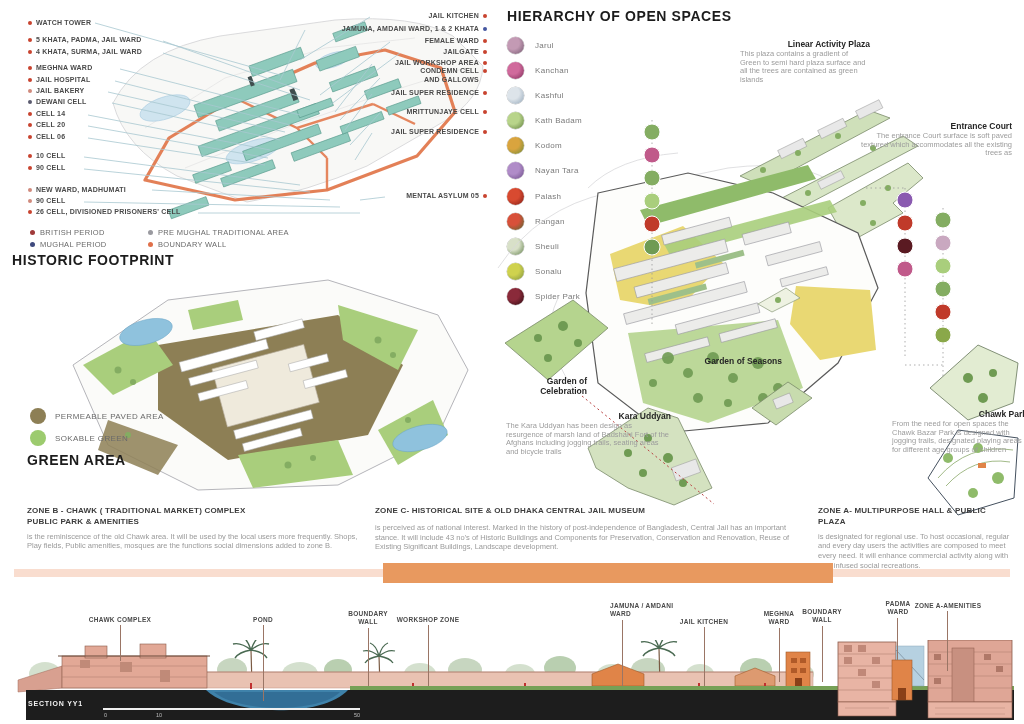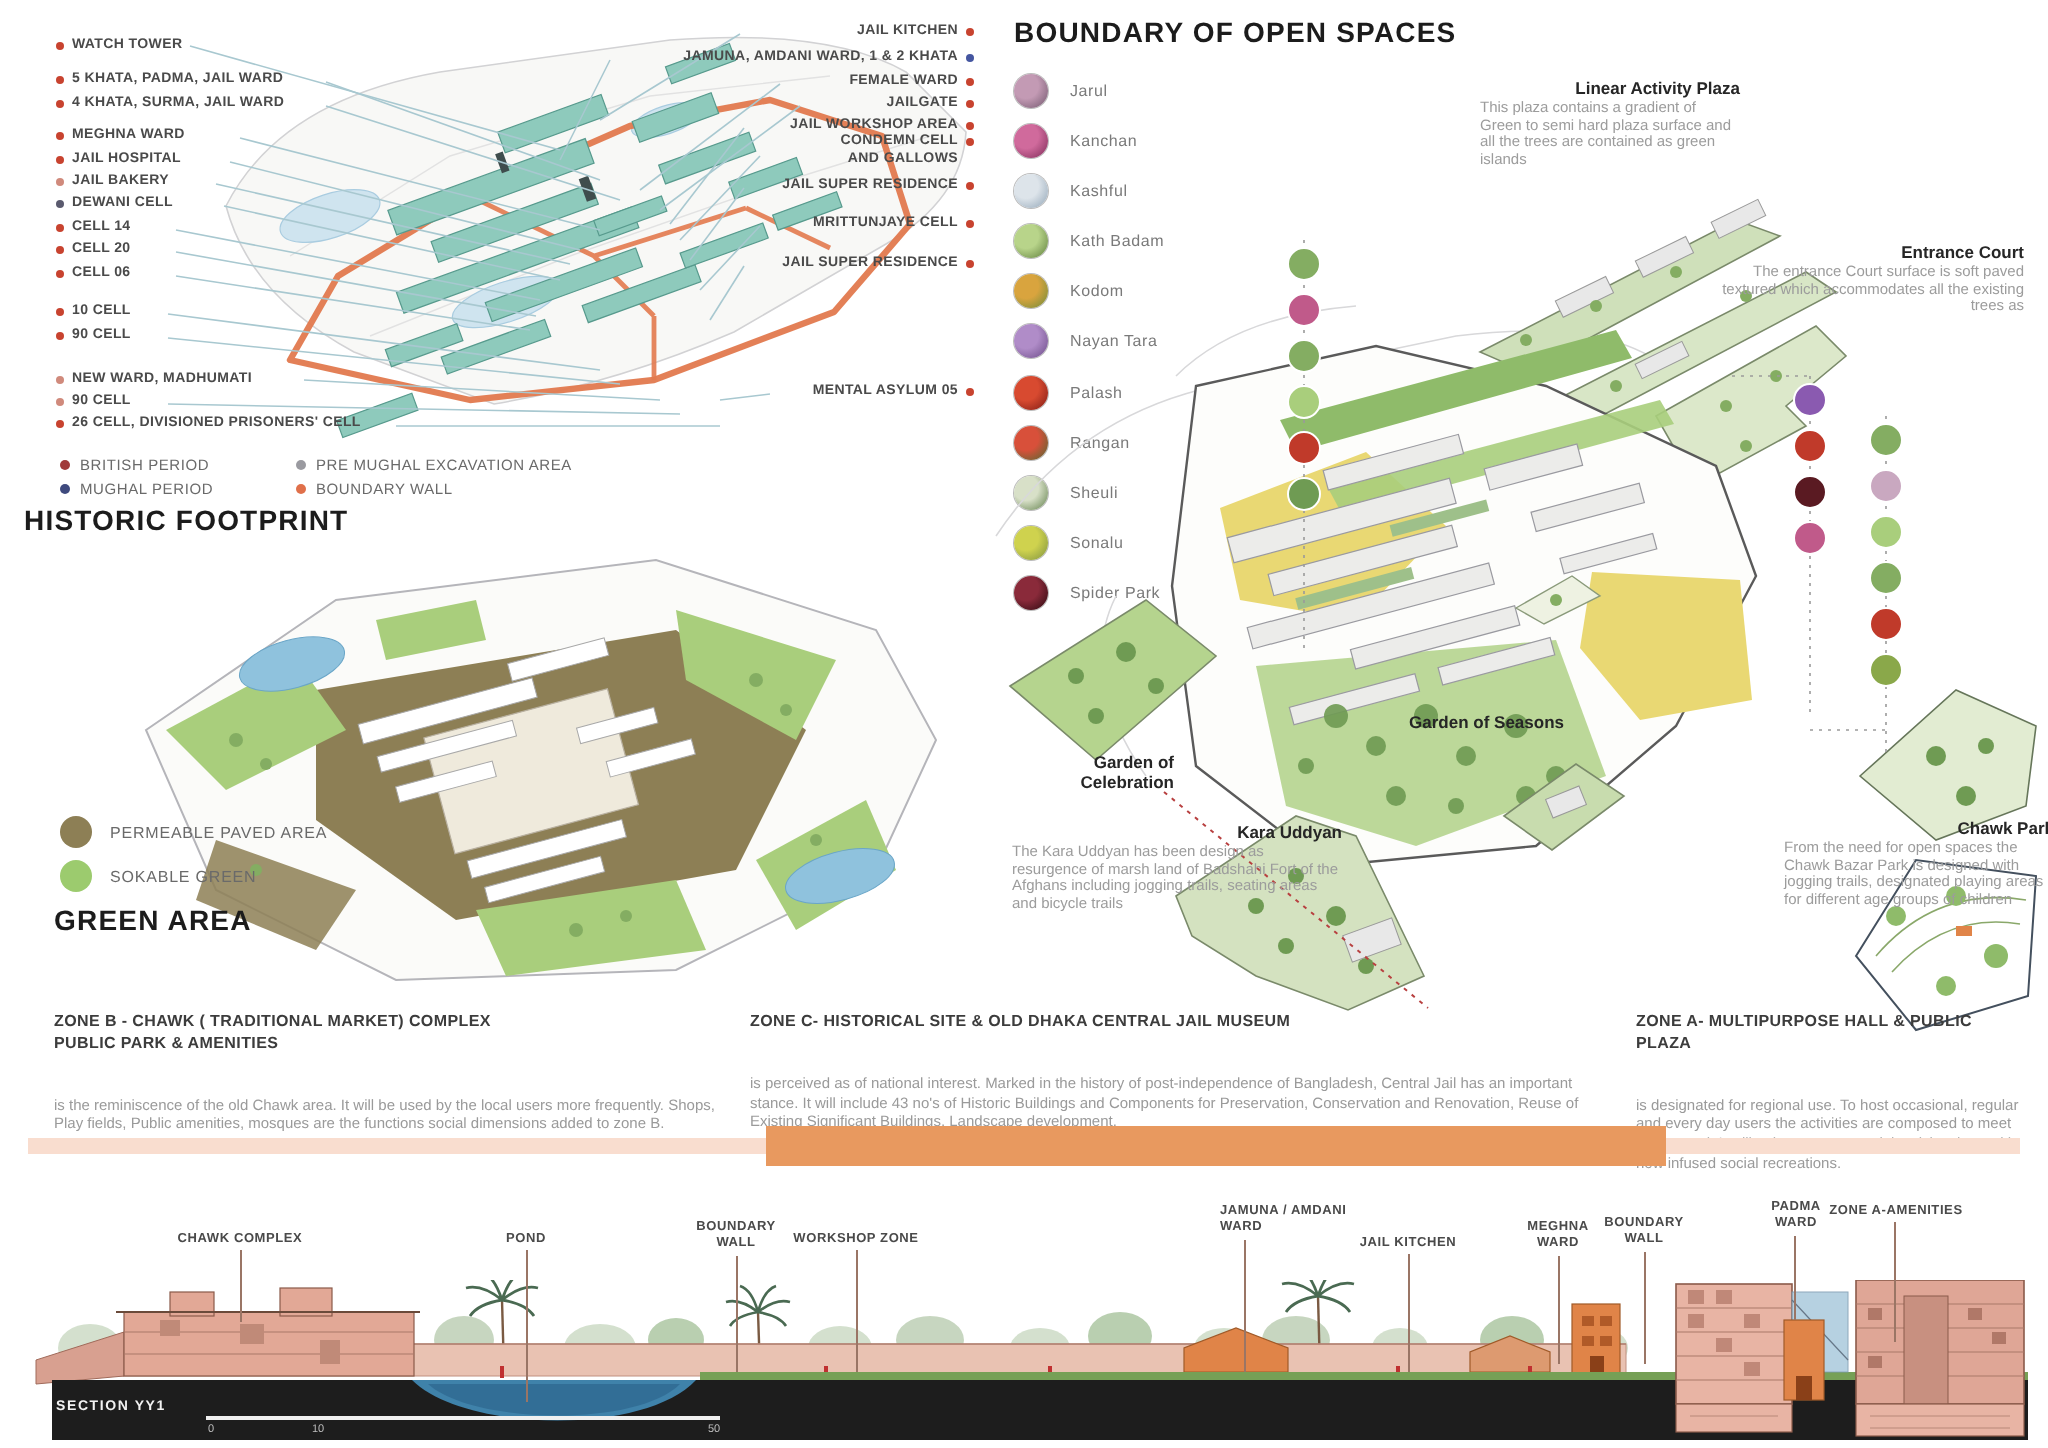--- a/index.html
+++ b/index.html
@@ -19,21 +19,21 @@
              color:#6a6a6a;letter-spacing:.4px;white-space:nowrap;}
   .biglegend .swatch{width:16px;height:16px;border-radius:50%;flex:none;}
   .plant-row{position:absolute;display:flex;align-items:center;gap:11px;}
   .plant-circle{width:17px;height:17px;border-radius:50%;flex:none;box-shadow:0 0 0 .5px #bbb;}
   .plant-name{font-size:8px;color:#7a7a7a;letter-spacing:.3px;white-space:nowrap;}
   .ann{position:absolute;font-size:7.5px;color:#9c9c9c;line-height:1.18;}
   .ann h4{margin:0;font-size:8.5px;color:#262626;line-height:1.15;text-align:right;}
   .ann p{margin:0;}
   .ann.right{text-align:right;}
   .zone{position:absolute;font-size:7.5px;color:#9a9a9a;line-height:1.3;}
-  .zone h3{margin:0 0 20px 0;font-size:8px;color:#3c3c3c;line-height:1.35;letter-spacing:.2px;}
+  .zone h3{margin:0 0 4px 0;font-size:8px;color:#3c3c3c;line-height:1.35;letter-spacing:.2px;}
   .bar{position:absolute;}
   .seclabel{position:absolute;font-size:6.5px;font-weight:bold;color:#4a4a4a;
             letter-spacing:.3px;text-align:center;line-height:1.25;}
   .seclabel.leftalign{text-align:left;}
   .secline{position:absolute;width:1px;background:#9a7565;}
   #section-name{position:absolute;font-size:7px;font-weight:bold;color:#f2f2f2;letter-spacing:.8px;}
   .scaletick{position:absolute;font-size:5.5px;color:#bdbdbd;}
 </style>
 </head>
 <body>
@@ -206,21 +206,21 @@
   <div class="legend-item" style="left:30px;top:228px">
       <span class="dot" style="background-color: rgb(160, 58, 58);"></span>
       <span>BRITISH PERIOD</span>
     </div>
   <div class="legend-item" style="left:30px;top:240px">
       <span class="dot" style="background-color: rgb(63, 74, 126);"></span>
       <span>MUGHAL PERIOD</span>
     </div>
   <div class="legend-item" style="left:148px;top:228px">
       <span class="dot" style="background-color: rgb(154, 154, 160);"></span>
-      <span>PRE MUGHAL EXCAVATION AREA</span>
+      <span>PRE MUGHAL TRADITIONAL AREA</span>
     </div>
   <div class="legend-item" style="left:148px;top:240px">
       <span class="dot" style="background-color: rgb(224, 112, 74);"></span>
       <span>BOUNDARY WALL</span>
     </div>
 
   <div class="h1" style="left:12px;top:252px">HISTORIC FOOTPRINT</div>
 
   <svg style="left:38px;top:270px;" width="465" height="235" viewBox="0 0 465 235">
     <path d="M35,95 L130,30 L290,10 L400,45 L430,100 L400,165 L300,215 L160,220 L70,175 Z" fill="#fbfbf9" stroke="#b5b5ba" stroke-width="1"></path>
@@ -261,21 +261,21 @@
   <div class="biglegend" style="left:30px;top:408px">
       <span class="swatch" style="background-color: rgb(141, 127, 85);"></span>
       <span>PERMEABLE PAVED AREA</span>
     </div>
   <div class="biglegend" style="left:30px;top:430px">
       <span class="swatch" style="background-color: rgb(156, 203, 110);"></span>
       <span>SOKABLE GREEN</span>
     </div>
   <div class="h1" style="left:27px;top:452px">GREEN AREA</div>
 
-  <div class="h1" style="left:507px;top:8px">BOUNDARY OF OPEN SPACES</div>
+  <div class="h1" style="left:507px;top:8px">HIERARCHY OF OPEN SPACES</div>
 
   <div class="plant-row" style="left:507px;top:37px">
       <span class="plant-circle" style="background: radial-gradient(circle at 35% 35%, rgb(195, 154, 180) 0%, rgb(195, 154, 180) 40%, rgb(112, 86, 108) 100%);"></span>
       <span class="plant-name">Jarul</span>
     </div>
   <div class="plant-row" style="left:507px;top:62px">
       <span class="plant-circle" style="background: radial-gradient(circle at 35% 35%, rgb(208, 106, 156) 0%, rgb(208, 106, 156) 40%, rgb(124, 42, 86) 100%);"></span>
       <span class="plant-name">Kanchan</span>
     </div>
   <div class="plant-row" style="left:507px;top:87px">

